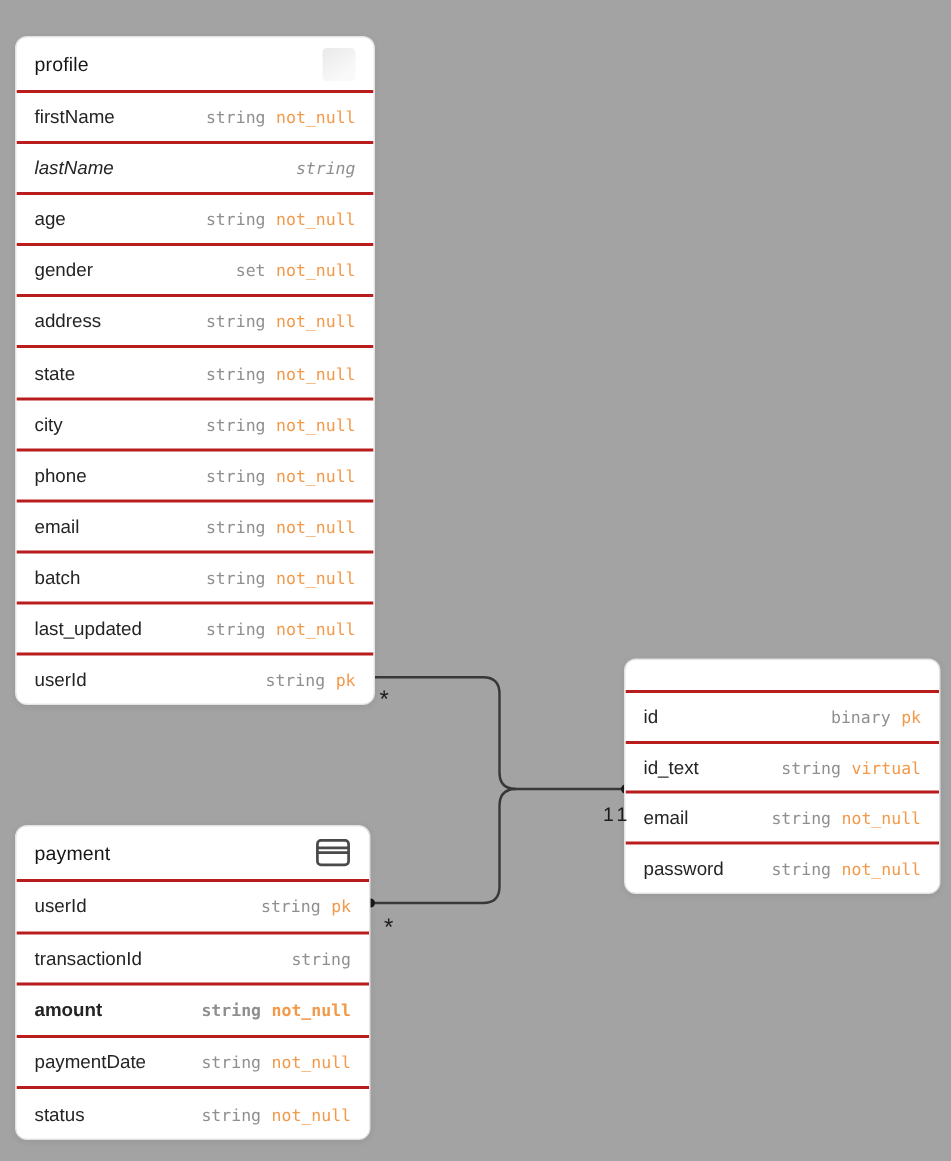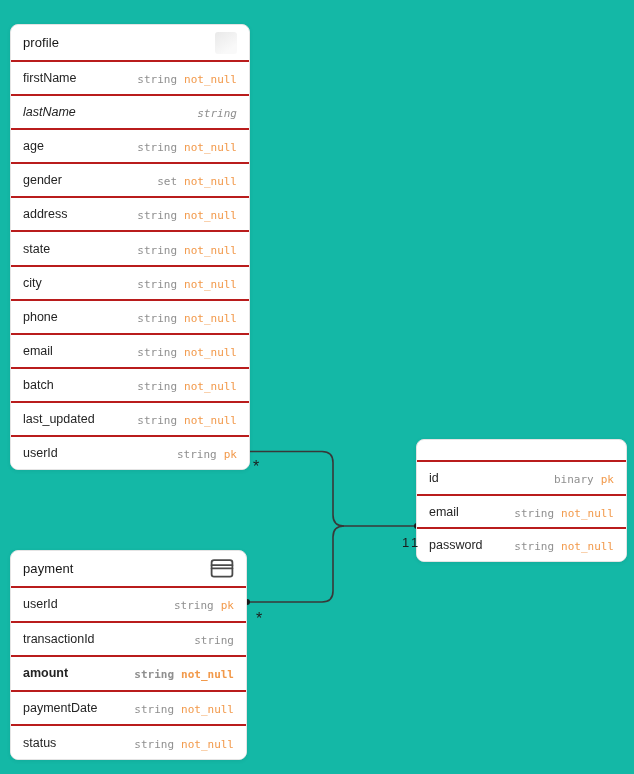--- a/index.html
+++ b/index.html
@@ -1,20 +1,20 @@
 <!DOCTYPE html>
 <html><head>
 <meta charset="utf-8">
 <style>
   html, body { margin: 0; padding: 0; background: #ffffff; }
   #canvas {
     position: relative;
     width: 634px;
     height: 774px;
-    background: #14b8a6;
+    background: #a3a3a3;
     font-family: "Liberation Sans", sans-serif;
     overflow: hidden;
     text-align: center;
   }
   #connectors {
     position: absolute;
     left: 0; top: 0;
     width: 634px; height: 774px;
     pointer-events: none;
   }
@@ -153,20 +153,24 @@
           <span class="fmeta"><span class="ftype">string</span><span class="fcon">pk</span></span>
         </div>
       </div>
   </div>
 
   <div class="db-table" id="t1" style="left: 416px; top: 439px; width: 211px;">
     <div class="rows">
         <div class="frow" style="height: 33.7px; margin-top: 20px;">
           <span class="fname">id</span>
           <span class="fmeta"><span class="ftype">binary</span><span class="fcon">pk</span></span>
+        </div>
+        <div class="frow" style="height: 33.7px;">
+          <span class="fname">id_text</span>
+          <span class="fmeta"><span class="ftype">string</span><span class="fcon">virtual</span></span>
         </div>
         <div class="frow" style="height: 33.7px;">
           <span class="fname">email</span>
           <span class="fmeta"><span class="ftype">string</span><span class="fcon">not_null</span></span>
         </div>
         <div class="frow" style="height: 33.7px;">
           <span class="fname">password</span>
           <span class="fmeta"><span class="ftype">string</span><span class="fcon">not_null</span></span>
         </div>
       </div>

